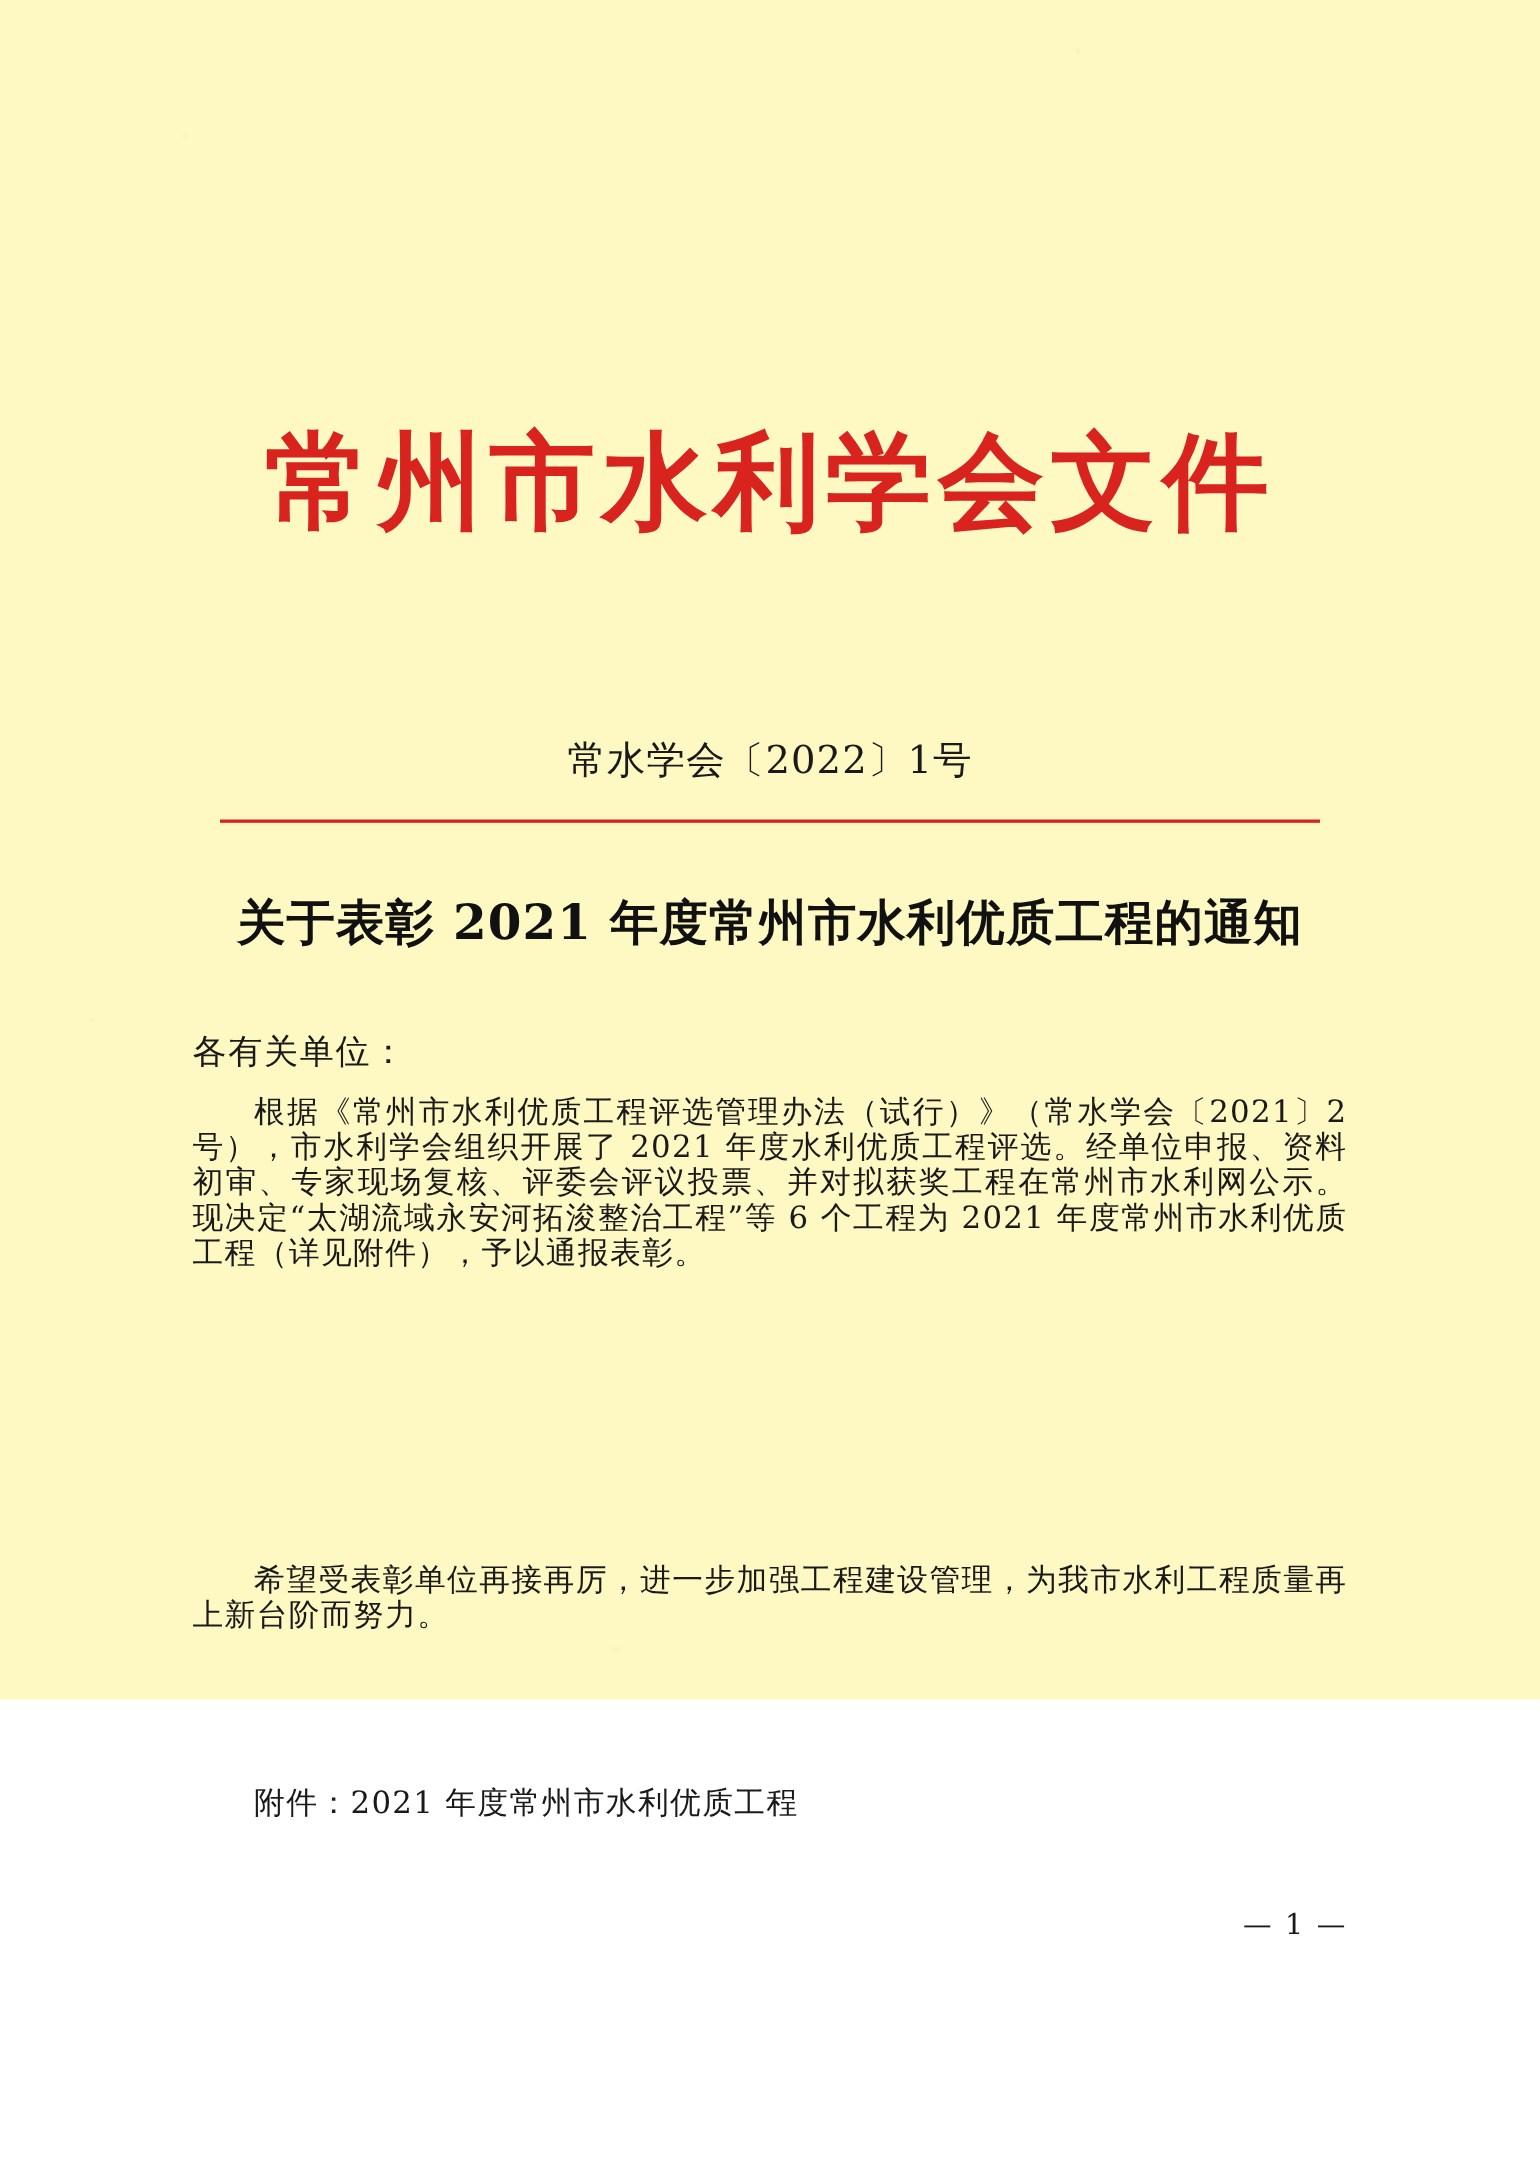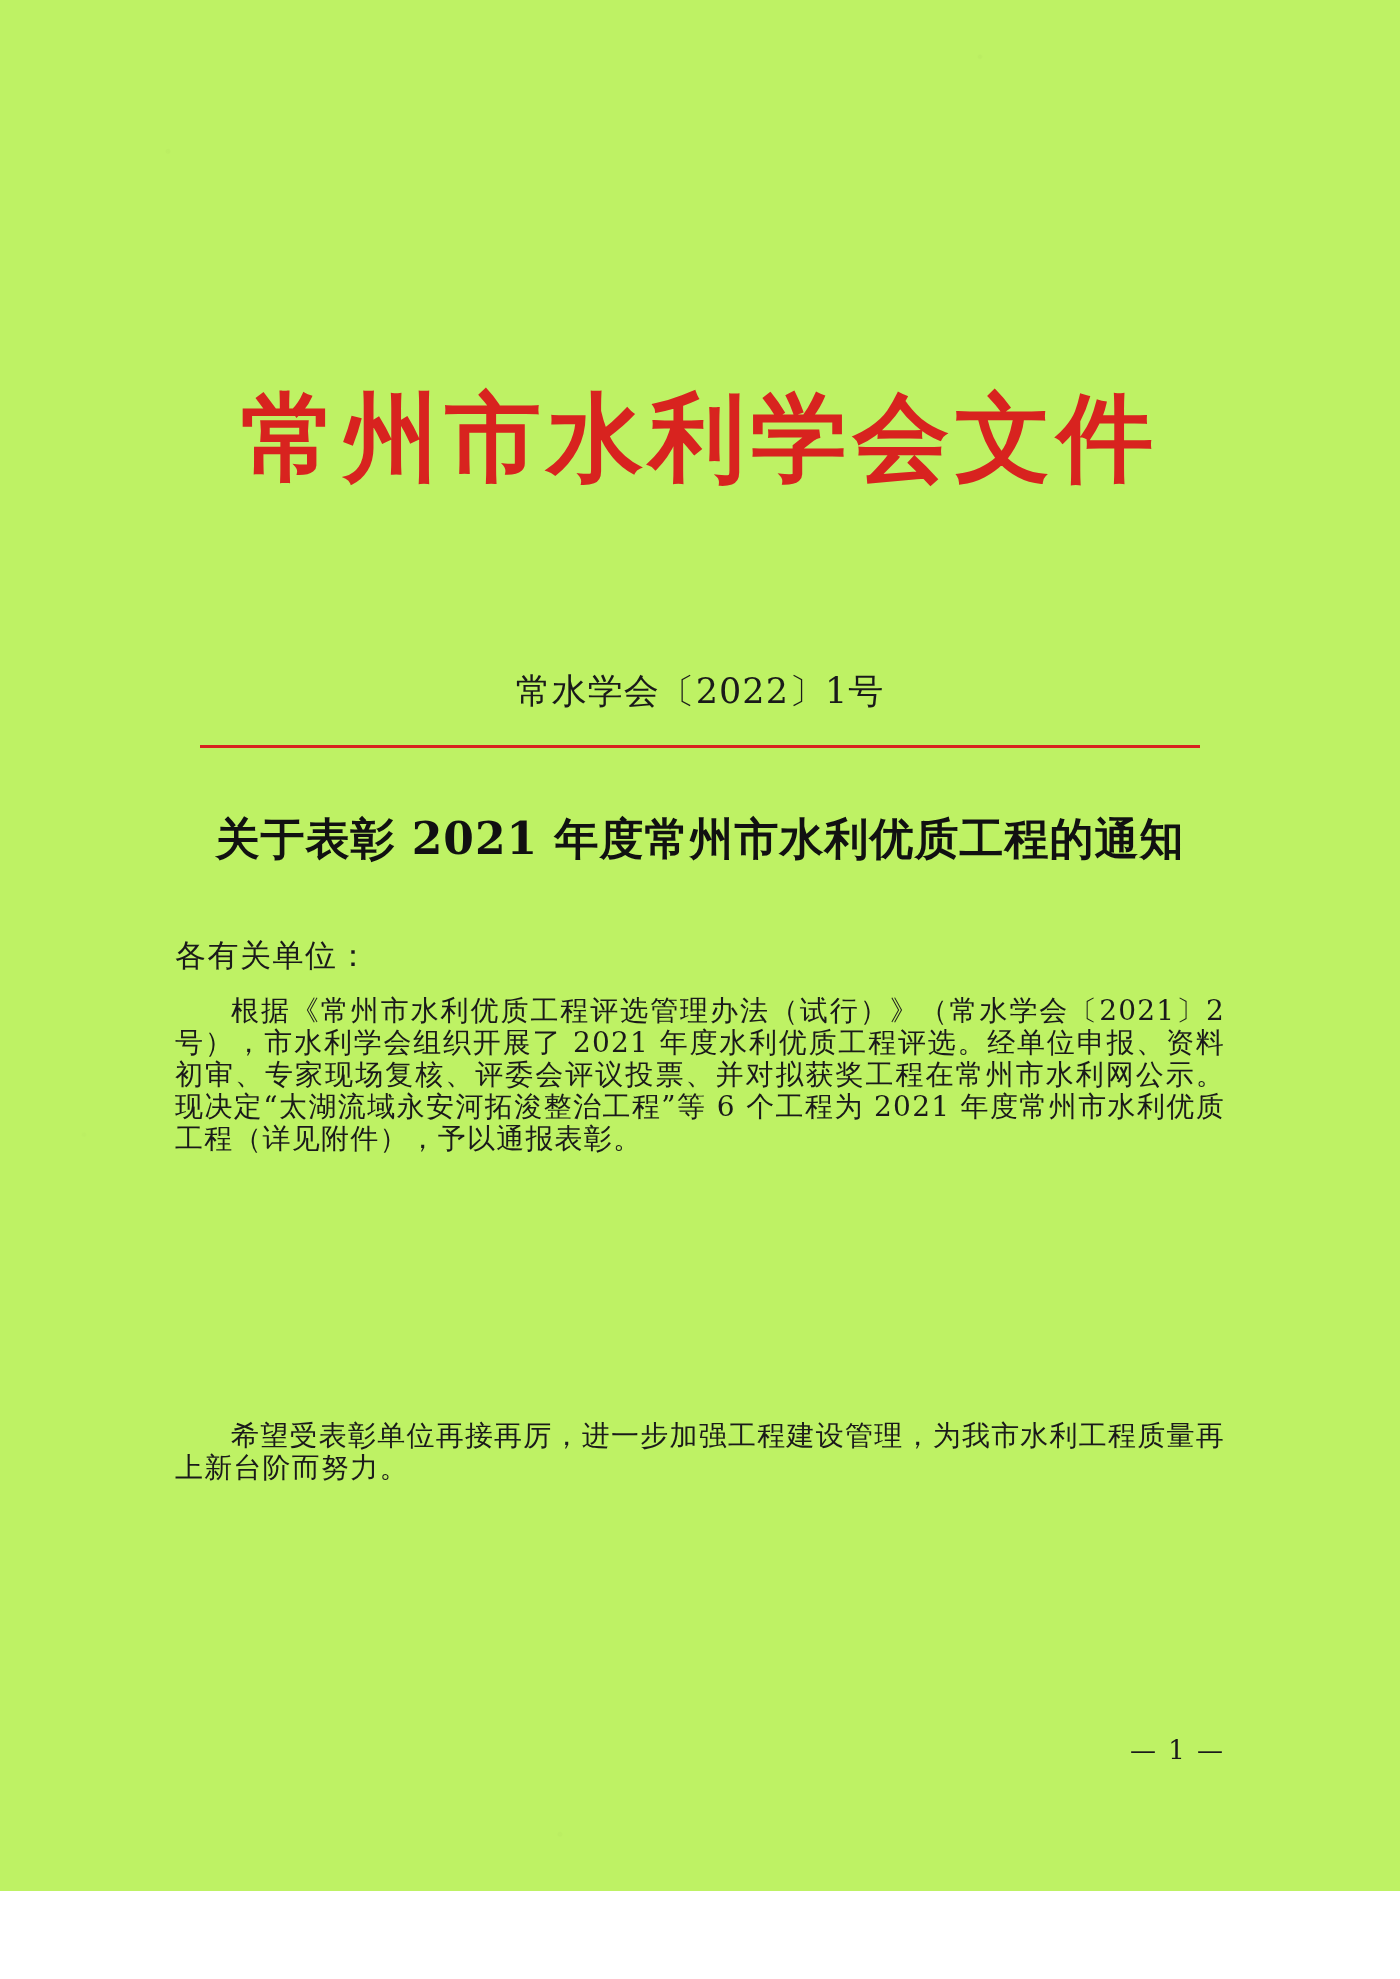--- a/index.html
+++ b/index.html
@@ -13,22 +13,22 @@
     font-family: "DejaVu Serif", "Liberation Serif", serif;
     color: #1a1a1a;
     position: relative;
     overflow: hidden;
   }
 
   .page {
     position: absolute;
     left: 0; top: 0;
     width: 1400px;
-    height: 1891px;
-    background: #bef264;
+    height: 1545px;
+    background: #fef9c3;
   }
 
   
   .scan-noise {
     position: absolute;
     inset: 0;
     pointer-events: none;
     background:
       radial-gradient(circle at 12% 8%, rgba(0,0,0,0.015) 0 2px, transparent 3px),
       radial-gradient(circle at 70% 3%, rgba(0,0,0,0.02) 0 1.5px, transparent 3px),
@@ -151,17 +151,18 @@
     <div class="red-rule"></div>
 
     <div class="doc-title">关于表彰 2021 年度常州市水利优质工程的通知</div>
 
     <div class="salutation">各有关单位：</div>
 
     <div class="para" id="para1">根据《常州市水利优质工程评选管理办法（试行）》（常水学会〔2021〕2 号），市水利学会组织开展了 2021 年度水利优质工程评选。经单位申报、资料初审、专家现场复核、评委会评议投票、并对拟获奖工程在常州市水利网公示。现决定“太湖流域永安河拓浚整治工程”等 6 个工程为 2021 年度常州市水利优质工程（详见附件），予以通报表彰。</div>
 
     <div class="para" id="para2">希望受表彰单位再接再厉，进一步加强工程建设管理，为我市水利工程质量再上新台阶而努力。</div>
 
+    <div class="attachment">附件：2021 年度常州市水利优质工程</div>
 
     <div class="page-number">— 1 —</div>
 
   </div>
 </div>
 
 </body></html>

